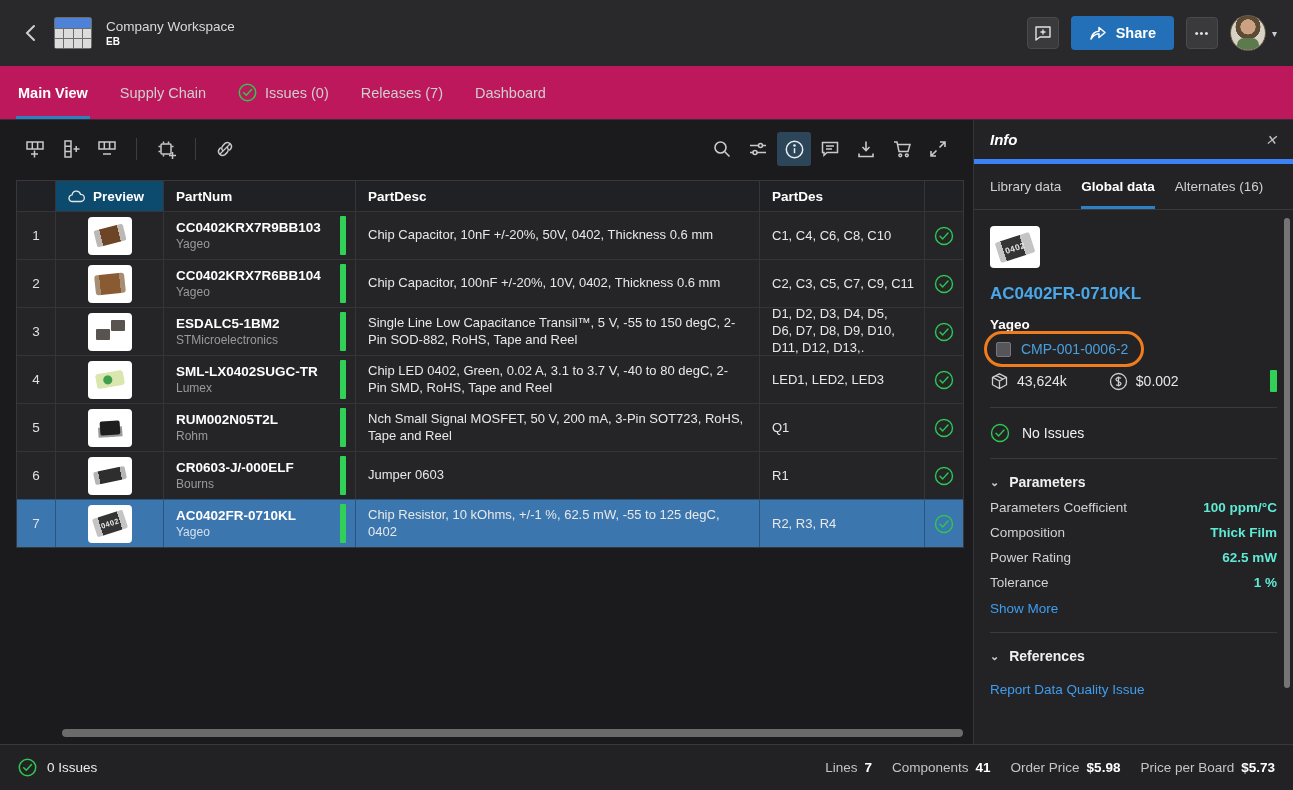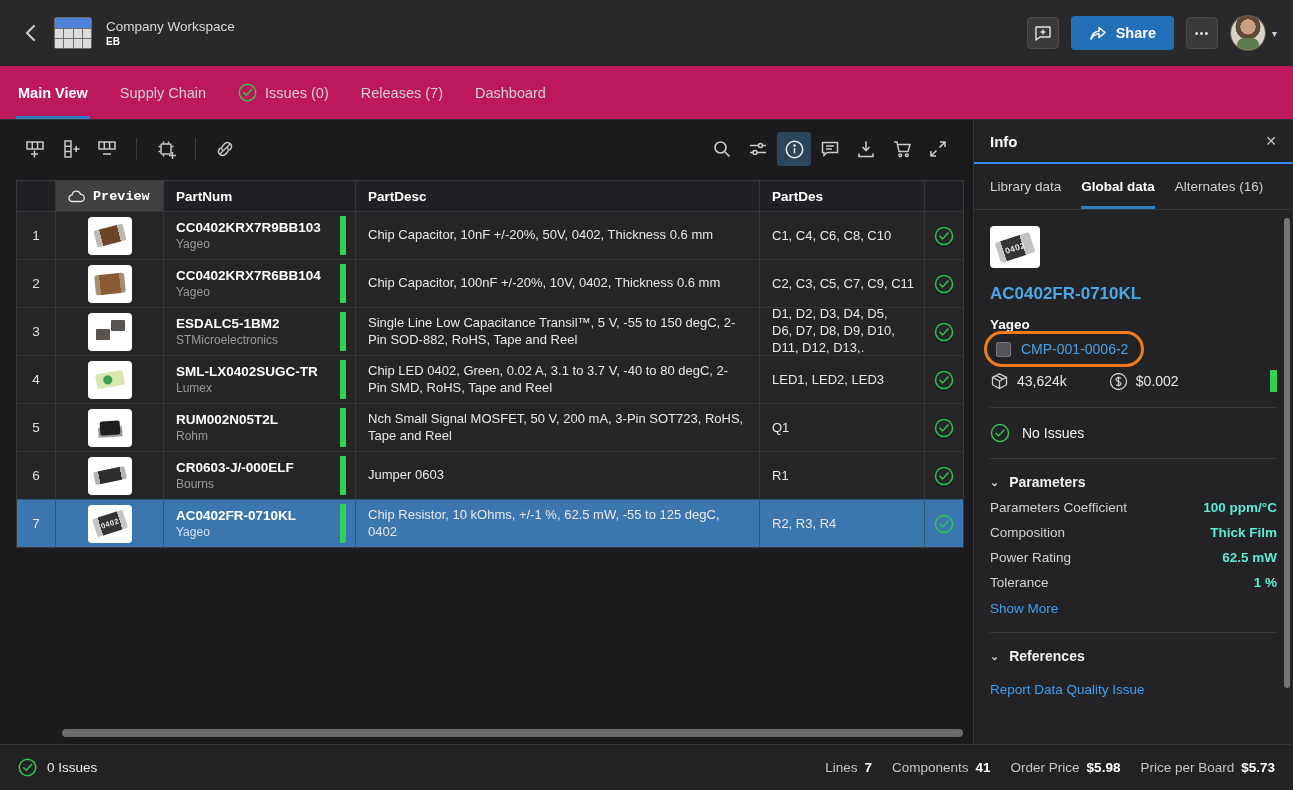--- a/index.html
+++ b/index.html
@@ -40,21 +40,21 @@
   .tool + .tool { margin-left:2px; }
   .tsep { width:1px; height:22px; background:#3e3e40; margin:0 12px; }
   .toolbar-right { margin-left:auto; display:flex; align-items:center; }
 
   
   .table { width:948px; margin:2px 0 0 16px; border:1px solid #38383a; flex:0 0 auto; }
   .t-header, .t-row { display:grid; grid-template-columns:39px 108px 192px 404px 165px 38px; }
   .t-header { height:30px; background:#202124; }
   .hc { display:flex; align-items:center; padding-left:12px; font-size:13.5px; font-weight:bold; color:#fff; border-right:1px solid #35353a; }
   .hc:last-child { border-right:none; }
-  .hc.prevh { background:#404040; gap:8px;font-family:Liberation Mono, monospace; }
+  .hc.prevh { background:#0c4a6e; gap:8px; }
   .t-row { height:48px; background:#252527; cursor:pointer; }
   .c { border-right:1px solid #353537; border-top:1px solid #353537; display:flex; align-items:center; padding-left:12px; font-size:13px; color:#e8e8e8; overflow:hidden; position:relative; }
   .c:last-child { border-right:none; }
   .c.num { justify-content:center; padding-left:0; color:#e0e0e0; font-size:13.5px; }
   .c.prevc { justify-content:center; padding-left:0; }
   .c.pn { flex-direction:column; align-items:flex-start; justify-content:center; gap:2px; }
   .pn-t { font-size:13.5px; font-weight:bold; color:#fff; }
   .pn-m { font-size:12px; color:#9a9a9a; }
   .avail { position:absolute; right:9px; top:4px; bottom:4px; width:6px; background:#31d158; border-radius:1px; }
   .c.desc { line-height:1.3; padding-right:14px; }
@@ -69,21 +69,21 @@
   .chip3 { width:14px; height:11px; background:#595450; transform:translate(-7px,3px); box-shadow:15px -9px 0 #595450; border-radius:1px; }
   .chip4 { width:28px; height:15px; transform:rotate(-10deg); border-radius:3px; background:radial-gradient(circle at 42% 50%, #3f9f4f 0 4px, #d9e6ae 5px), linear-gradient(90deg,#d8c890 0 5px,#cfe0a0 5px 23px,#d8c890 23px); }
   .chip5 { width:20px; height:14px; background:#1e1e1e; border-radius:2px; transform:rotate(-4deg); box-shadow:-4px 4px 0 -2px #9a9a9a, 4px 4px 0 -2px #9a9a9a; }
   .chip6 { width:32px; height:13px; transform:rotate(-12deg); background:linear-gradient(90deg,#b5b5b5 0 5px,#2e2e2e 5px 27px,#b5b5b5 27px); }
   .chip7 { width:32px; height:19px; transform:rotate(-18deg); background:linear-gradient(90deg,#c4c4c4 0 6px,#343434 6px 26px,#c4c4c4 26px); display:flex; align-items:center; justify-content:center; }
   .chip7 span { color:#e8e8e8; font-size:7.5px; font-weight:bold; letter-spacing:0.5px; }
   .hscroll { position:absolute; left:62px; bottom:7px; width:901px; height:8px; background:#6b6b6b; border-radius:4px; cursor:pointer; }
 
   
   .info { width:320px; flex:0 0 auto; background:#232325; border-left:1px solid #353537; display:flex; flex-direction:column; position:relative; }
-  .info-header { height:44px; border-bottom:2px solid #3b82f6; display:flex; align-items:center; padding:0 16px; flex:0 0 auto; }
+  .info-header { height:44px; border-bottom:5px solid #3b82f6; display:flex; align-items:center; padding:0 16px; flex:0 0 auto;font-style:italic; }
   .info-title { font-size:15px; font-weight:bold; color:#fff; }
   .info-close { margin-left:auto; color:#c0c0c0; font-size:14px; cursor:pointer; }
   .info-tabs { height:46px; border-bottom:1px solid #39393b; display:flex; gap:20px; padding:0 16px; flex:0 0 auto; }
   .itab { display:flex; align-items:center; font-size:13.5px; color:#cfcfcf; border-bottom:3px solid transparent; padding-top:3px; cursor:pointer; }
   .itab.active { color:#fff; font-weight:bold; border-bottom-color:#2f80c2; }
   .info-body { flex:1; padding:16px 16px 0 16px; overflow:hidden; }
   .part-img { width:50px; height:42px; background:#fff; border-radius:4px; display:flex; align-items:center; justify-content:center; overflow:hidden; }
   .part-img .chip7 { width:36px; height:21px; }
   .part-img .chip7 span { font-size:8.5px; }
   .mpn { color:#4aa7e8; font-size:17px; font-weight:bold; margin-top:16px; cursor:pointer; }

